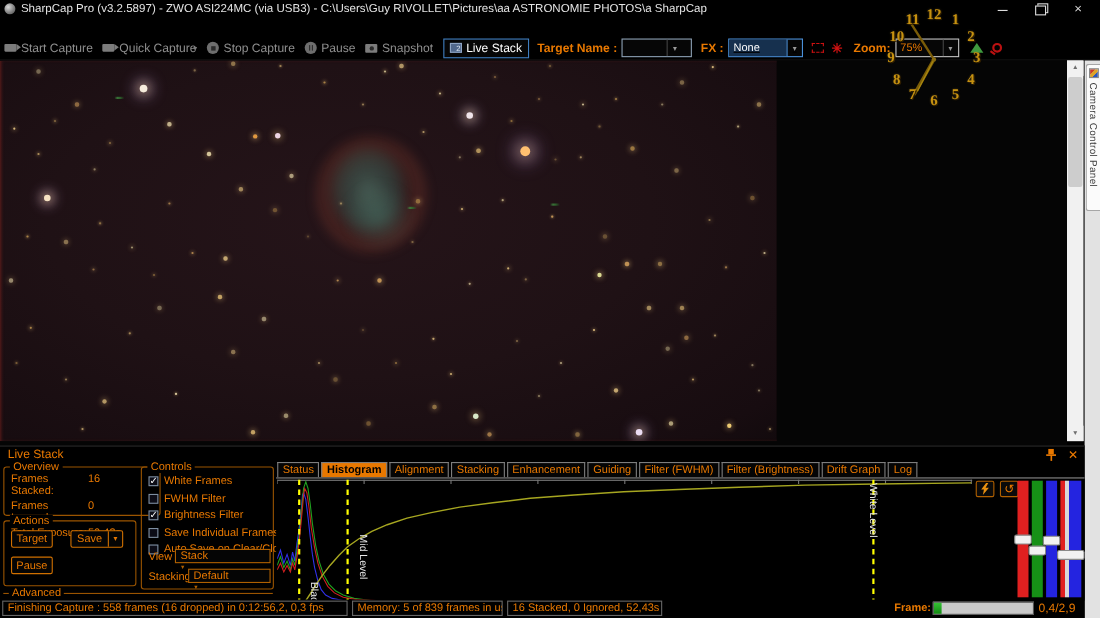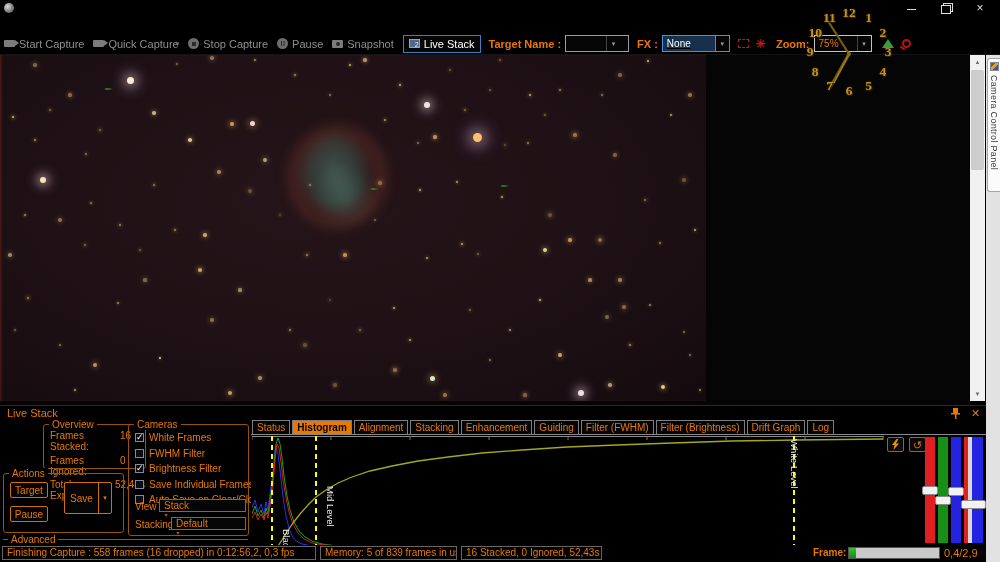--- a/index.html
+++ b/index.html
@@ -119,20 +119,21 @@
   .progress-fill { height:100%; background:linear-gradient(180deg,#35c035,#128a12); }
   .frame-value { position:absolute; top:2px; color:#e87800; font-size:11px; }
 </style>
 </head>
 <body>
 
 <div class="app">
 
   <div class="titlebar">
     <div class="app-icon"></div>
+    <div class="title-text">SharpCap Pro (v3.2.5897) - ZWO ASI224MC (via USB3) - C:\Users\Guy RIVOLLET\Pictures\aa ASTRONOMIE PHOTOS\a SharpCap</div>
     <div class="win-controls">
       <div class="wc wc-min"></div>
       <div class="wc wc-max"></div>
       <div class="wc wc-close">×</div>
     </div>
   </div>
 
 
   <div class="toolbar">
     <div class="tb-btn">
@@ -340,21 +341,21 @@
               <rect x="2" y="0" width="5" height="5" fill="#e87800"></rect>
               <rect x="0" y="5" width="9" height="1.5" fill="#e87800"></rect>
               <rect x="4" y="6" width="1.5" height="5" fill="#e87800"></rect>
             </svg>
         </span>
         <span class="ls-tbtn">✕</span>
       </span>
     </div>
     <div class="ls-body">
 
-      <div class="grp" style="left:3px;top:4px;width:103px;height:45px;margin-left:40px;">
+      <div class="grp" style="left:3px;top:4px;width:143px;height:45px;">
         <span class="grp-legend">Overview</span>
         <div id="overview-rows" style="padding-top:4px;">
             <div class="ov-row">
               <span class="ov-label">Frames Stacked:</span>
               <span>16</span>
             </div>
             <div class="ov-row">
               <span class="ov-label">Frames Ignored:</span>
               <span>0</span>
             </div>
@@ -363,31 +364,31 @@
               <span>52,43s</span>
             </div>
           </div>
       </div>
 
       <div class="grp" style="left:3px;top:53px;width:121px;height:60px;">
         <span class="grp-legend">Actions</span>
         <div class="btn" style="left:6px;top:8px;width:38px;height:16px;">
             <span>Target</span>
           </div>
-        <div class="btn btn-split" style="left:60px;top:8px;width:48px;height:32px;">
+        <div class="btn btn-split" style="left:60px;top:8px;width:48px;height:16px;">
           <span class="bs-txt">Save</span>
           <span class="bs-arr">▾</span>
         </div>
         <div class="btn" style="left:6px;top:32px;width:38px;height:16px;">
             <span>Pause</span>
           </div>
       </div>
 
       <div class="grp" style="left:128px;top:4px;width:121px;height:112px;">
-        <span class="grp-legend">Cameras</span>
+        <span class="grp-legend">Controls</span>
         <div id="controls-checkboxes" style="padding-top:7px;">
             <div class="cbrow">
               <span class="cbox">✓</span>
               <span class="cblabel">White Frames</span>
             </div>
             <div class="cbrow">
               <span class="cbox"></span>
               <span class="cblabel">FWHM Filter</span>
             </div>
             <div class="cbrow">

